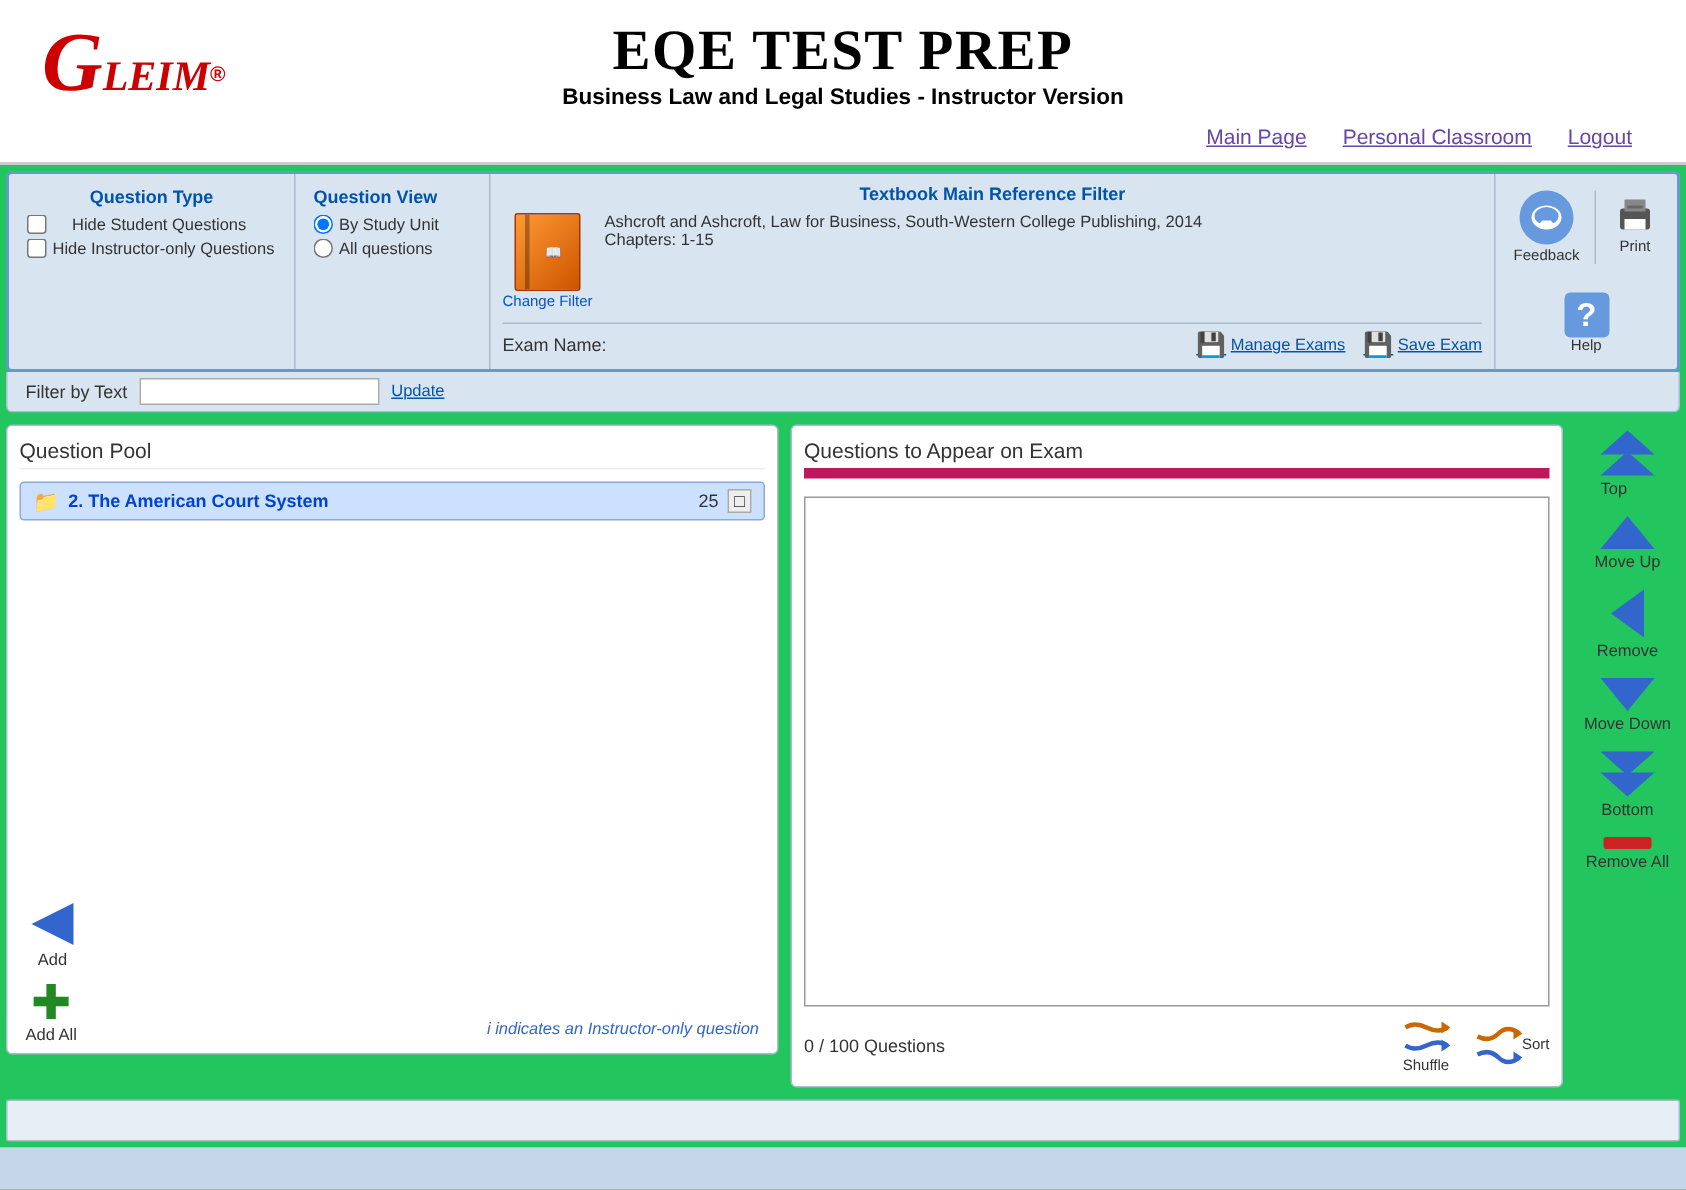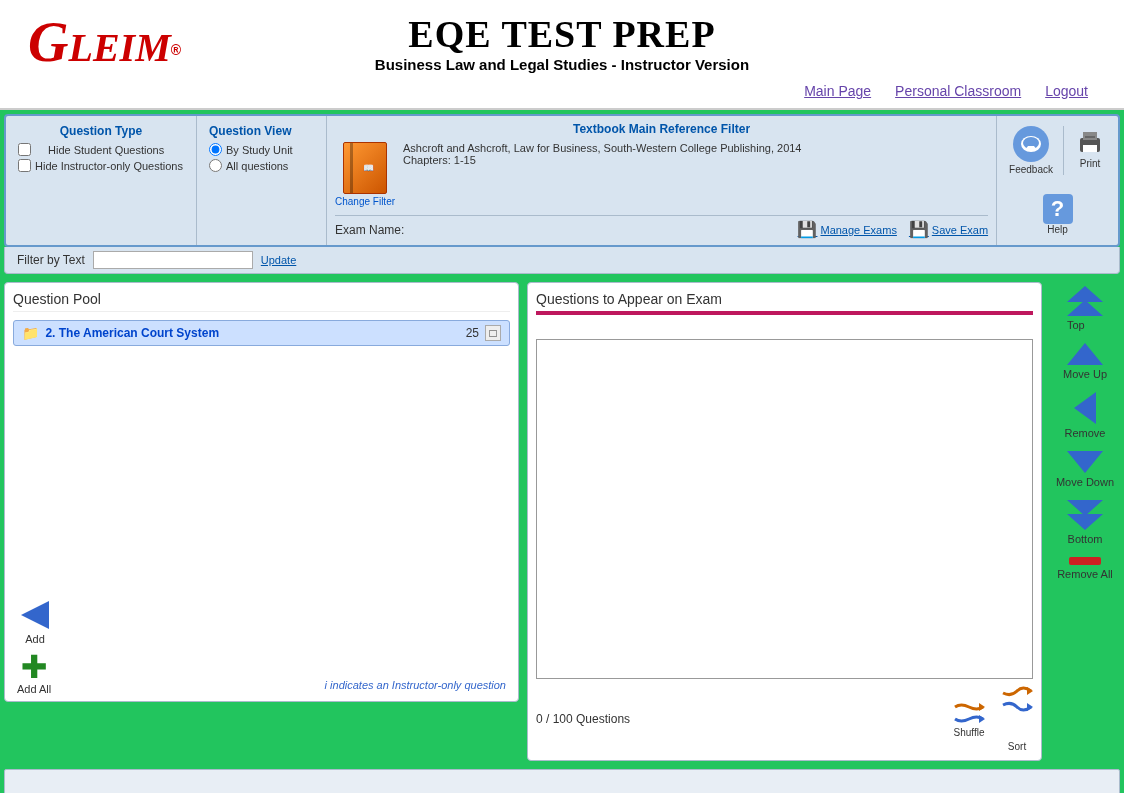--- a/index.html
+++ b/index.html
@@ -13,21 +13,21 @@
     .top-nav { display: flex; justify-content: flex-end; gap: 20px; margin-top: 5px; padding-bottom: 5px; width: 100%; }
     .top-nav a { color: #6644aa; text-decoration: underline; font-size: 14px; cursor: pointer; }
   </style>
 </head>
 <body>
 
 <div class="header">
   <div class="header-top" style="display:flex; align-items:center; width:100%;">
     <div class="logo-area" style="width:200px; display:flex; align-items:center;">
       <div style="background: white; padding: 4px 8px; display:inline-block;">
-        <span style="font-size:56px; font-weight:900; color:#cc0000; font-style:italic; font-family:Georgia,serif; line-height:1;">G<span style="font-size:40px;">LEIM</span></span><sup style="font-size:14px; color:#cc0000; font-weight:bold; vertical-align:super;">®</sup>
+        <span style="font-size:56px; font-weight:900; color:#cc0000; font-style:italic; font-family:Georgia,serif; line-height:1;">G<span style="font-size:28px;">LEIM</span></span><sup style="font-size:14px; color:#cc0000; font-weight:bold; vertical-align:super;">®</sup>
       </div>
     </div>
     <div class="title-area" style="flex:1; text-align:center;">
       <div style="font-size:38px; font-weight:900; font-family:Georgia,serif; color:#000; letter-spacing:1px;">
         <span style="text-transform:uppercase; font-variant:small-caps;">EQE Test Prep</span>
       </div>
       <div style="font-size:15px; font-weight:bold; color:#000;">Business Law and Legal Studies - Instructor Version</div>
     </div>
     <div style="width:200px;"></div>
   </div>
@@ -163,39 +163,39 @@
 
       <div style="position:absolute; bottom:6px; left:12px; display:flex; flex-direction:column; align-items:center; cursor:pointer;">
         <span style="color:#228822; font-size:32px; line-height:1;">✚</span>
         <span style="font-size:11px; color:#333;">Add All</span>
       </div>
 
       <div style="position:absolute; bottom:10px; right:12px; font-size:11px; color:#3366cc; font-style:italic;">i indicates an Instructor-only question</div>
     </div>
 
     <div style="flex:1; background:white; border:1px solid #aabbcc; border-radius:4px; padding:8px; min-height:420px; position:relative;">
-      <div style="font-size:14px; font-weight:normal; color:#333; margin-bottom:24px; border-bottom:4px solid #be185d; padding-bottom:4px;">Questions to Appear on Exam</div>
+      <div style="font-size:14px; font-weight:normal; color:#333; margin-bottom:12px; border-bottom:7px solid #be185d; padding-bottom:4px;">Questions to Appear on Exam</div>
 
       <div style="width:100%; height:340px; border:1px solid #999; overflow-y:scroll; background:white;"></div>
 
       <div style="display:flex; align-items:center; justify-content:space-between; margin-top:6px;">
         <span style="font-size:12px; color:#333;">0 / 100 Questions</span>
         <div style="display:flex; gap:16px; align-items:center;">
 
           <div style="display:flex; flex-direction:column; align-items:center; cursor:pointer;">
             <svg width="32" height="28" viewBox="0 0 32 28">
               <path d="M2 8 Q8 4 16 8 Q24 12 30 8" fill="none" stroke="#cc6600" stroke-width="3"></path>
               <path d="M2 20 Q8 24 16 20 Q24 16 30 20" fill="none" stroke="#3366cc" stroke-width="3"></path>
               <polygon points="26,4 32,8 26,12" fill="#cc6600"></polygon>
               <polygon points="26,16 32,20 26,24" fill="#3366cc"></polygon>
             </svg>
             <span style="font-size:10px; color:#333;">Shuffle</span>
           </div>
 
-          <div style="display:flex; flex-direction:column; align-items:center; cursor:pointer;gap:28px;">
+          <div style="display:flex; flex-direction:row; align-items:center; cursor:pointer;">
             <svg width="32" height="28" viewBox="0 0 32 28">
               <path d="M2 8 Q10 12 16 6 Q22 0 30 6" fill="none" stroke="#cc6600" stroke-width="3"></path>
               <path d="M2 20 Q10 16 16 22 Q22 28 30 22" fill="none" stroke="#3366cc" stroke-width="3"></path>
               <polygon points="26,2 32,6 26,10" fill="#cc6600"></polygon>
               <polygon points="26,18 32,22 26,26" fill="#3366cc"></polygon>
             </svg>
             <span style="font-size:10px; color:#333;">Sort</span>
           </div>
         </div>
       </div>

